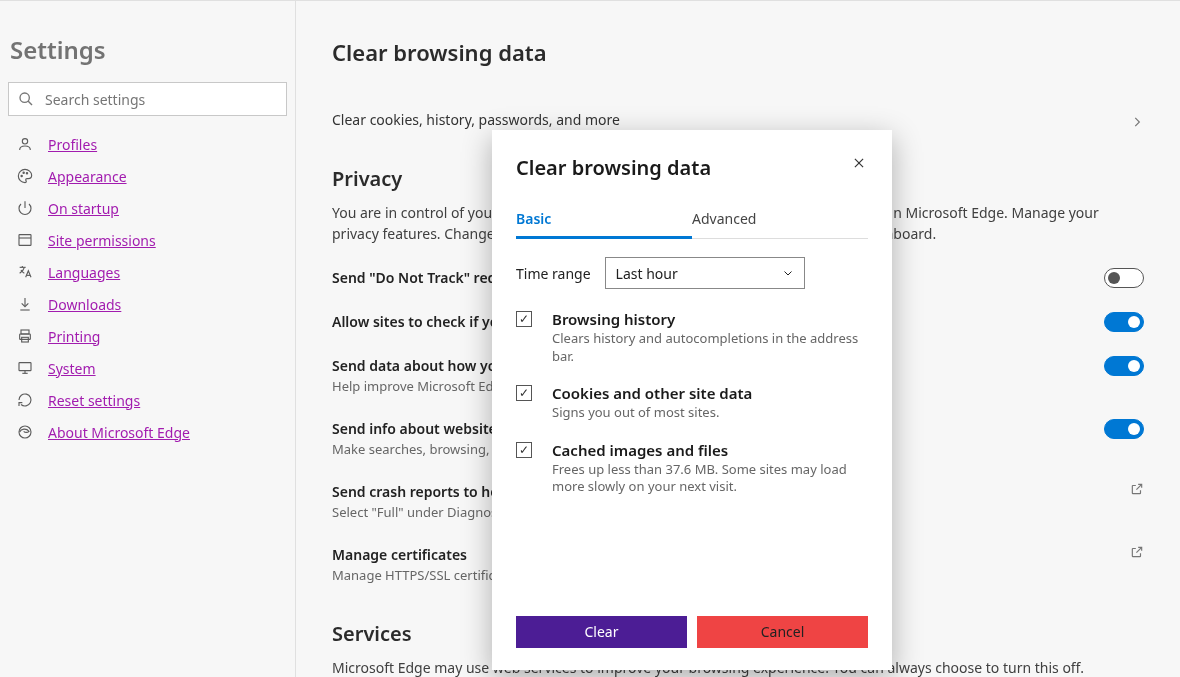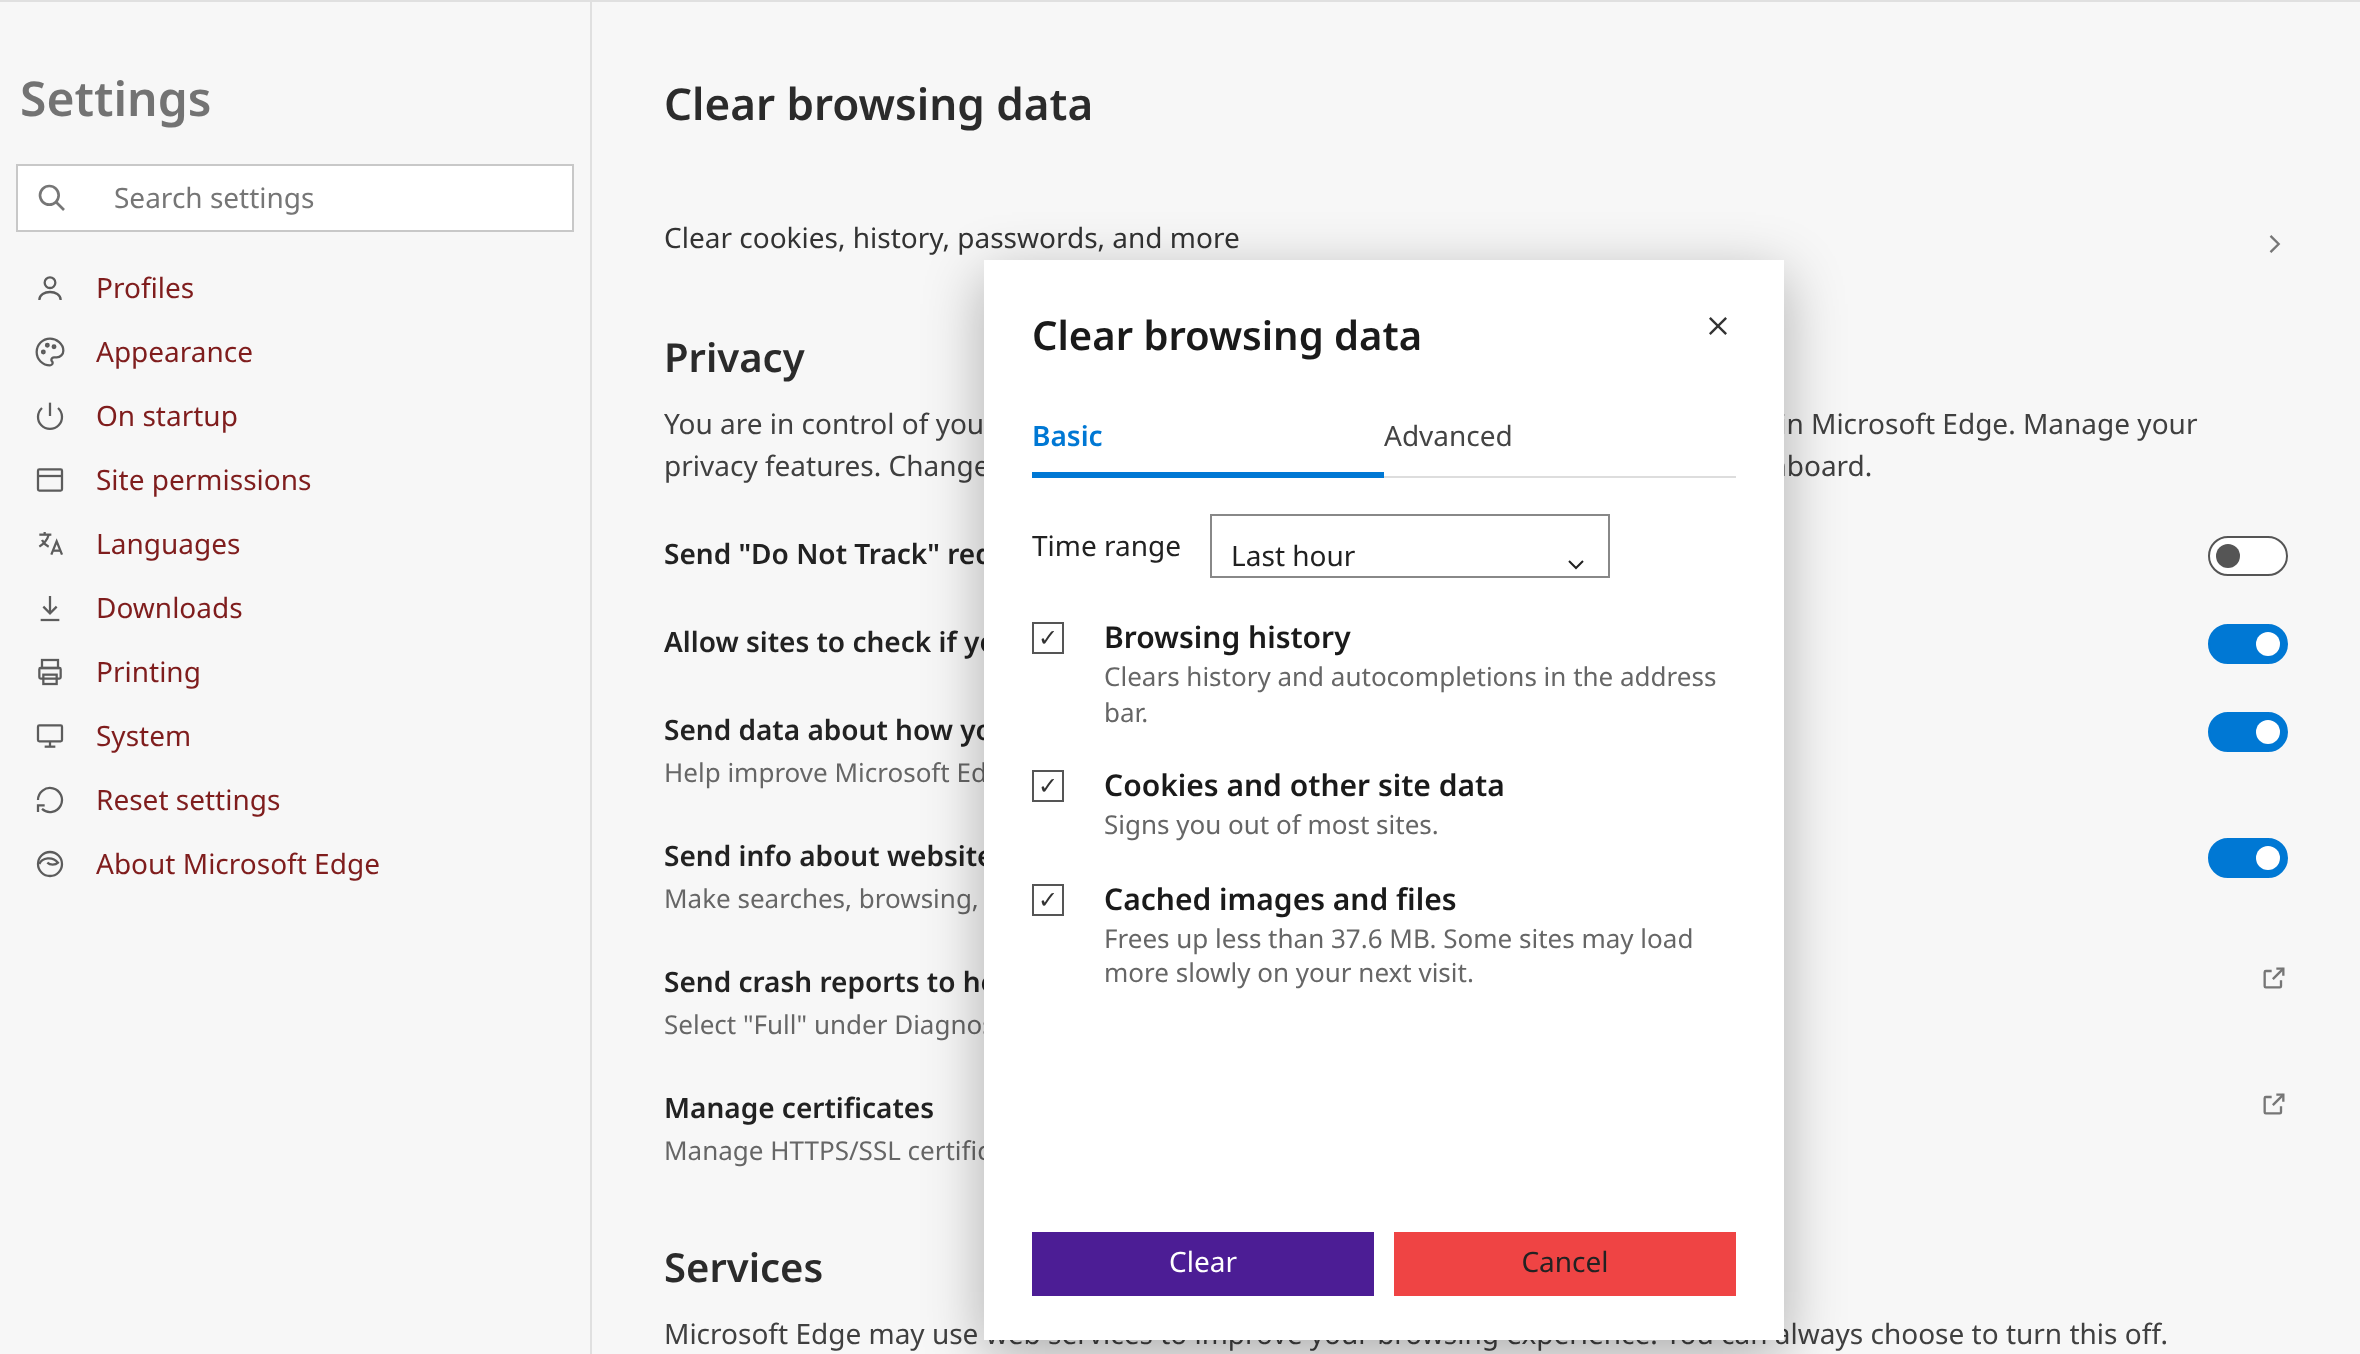--- a/index.html
+++ b/index.html
@@ -4,26 +4,26 @@
 <style>
   * { box-sizing: border-box; margin: 0; padding: 0; font-family: "Segoe UI", system-ui, -apple-system, sans-serif; }
   body { width: 1180px; height: 677px; background: #f7f7f7; overflow: hidden; position: relative; color: #212121; }
 
   .layout { display: flex; width: 100%; height: 100%; border-top: 1px solid #e0e0e0; }
 
   
   .sidebar { width: 296px; border-right: 1px solid #e0e0e0; padding-top: 32px; }
   .page-title { font-size: 24px; font-weight: 600; color: #737373; padding: 0 10px 16px 10px; }
   .search-box { margin: 0 8px 12px 8px; position: relative; }
-  .search-box input { width: 100%; height: 34px; border: 1px solid #c8c8c8; background: #fff; padding: 0 10px 0 48px; font-size: 14px; color: #0c4a6e; outline: none; }
+  .search-box input { width: 100%; height: 34px; border: 1px solid #c8c8c8; background: #fff; padding: 0 10px 0 36px; font-size: 14px; color: #0c4a6e; outline: none; }
   .search-box input::placeholder { color: #767676; }
   .search-box .sicon { position: absolute; left: 10px; top: 50%; transform: translateY(-50%); color: #767676; }
 
   .nav { display: flex; flex-direction: column; }
-  .nav-item { display: flex; align-items: center; gap: 14px; height: 32px; padding: 0 16px; font-size: 14px; color: #7f1d1d; cursor: pointer; position: relative; }
+  .nav-item { display: flex; align-items: center; gap: 14px; height: 32px; padding: 0 16px; font-size: 14px; color: #a21caf; cursor: pointer; position: relative; text-decoration: underline; }
   .nav-item.active { background: #e4e4e4; }
   .nav-item.active::before { content: ""; position: absolute; left: 0; top: 0; bottom: 0; width: 3px; background: #0078d4; }
   .nav-item .icon { width: 18px; display: flex; justify-content: center; color: #5c5c5c; }
 
   
   .main { flex: 1; padding: 36px 36px 0 36px; overflow: hidden; }
   .section-heading { font-size: 22px; font-weight: 600; margin-bottom: 22px; color: #2b2b2b; }
   .sub-heading { font-size: 20px; font-weight: 600; margin-top: 36px; margin-bottom: 10px; color: #2b2b2b; }
   .link-row { display: flex; align-items: flex-end; justify-content: space-between; height: 40px; cursor: pointer; }
   .link-row .label { font-size: 14px; color: #333; }
@@ -49,21 +49,21 @@
   .dialog-title { font-size: 20px; font-weight: 600; color: #1a1a1a; }
   .dialog-close { cursor: pointer; color: #333; padding: 2px; }
 
   .tabs { display: flex; margin-top: 18px; border-bottom: 1px solid #ddd; }
   .tab { flex: 1; text-align: left; font-size: 14px; padding: 10px 0; color: #444; cursor: pointer; }
   .tab.active { color: #0078d4; font-weight: 600; position: relative; }
   .tab.active::after { content: ""; position: absolute; left: 0; right: 0; bottom: -1px; height: 3px; background: #0078d4; }
 
   .time-range { display: flex; align-items: center; gap: 14px; margin-top: 18px; }
   .time-range label { font-size: 14px; color: #222; }
-  .select { flex: 1; height: 32px; border: 1px solid #888; display: flex; align-items: flex-end; justify-content: space-between; padding: 0 10px; font-size: 14px; cursor: pointer; max-width: 200px; }
+  .select { flex: 1; height: 32px; border: 1px solid #888; display: flex; align-items: center; justify-content: space-between; padding: 0 10px; font-size: 14px; cursor: pointer; max-width: 200px; }
 
   .check-list { margin-top: 20px; display: flex; flex-direction: column; gap: 18px; }
   .check-item { display: flex; gap: 20px; }
   .checkbox { width: 16px; height: 16px; border: 1px solid #555; flex-shrink: 0; display: flex; align-items: center; justify-content: center; cursor: pointer; margin-top: 2px; }
   .checkbox.checked::after { content: "✓"; font-size: 12px; color: #333; line-height: 1; }
   .check-item .ct .c1 { font-size: 15px; font-weight: 600; color: #1a1a1a; }
   .check-item .ct .c2 { font-size: 13px; color: #666; line-height: 1.35; margin-top: 1px; }
 
   .dialog-buttons { display: flex; gap: 10px; margin-top: 120px; }
   .btn { flex: 1; height: 32px; font-size: 14px; border: none; cursor: pointer; }

